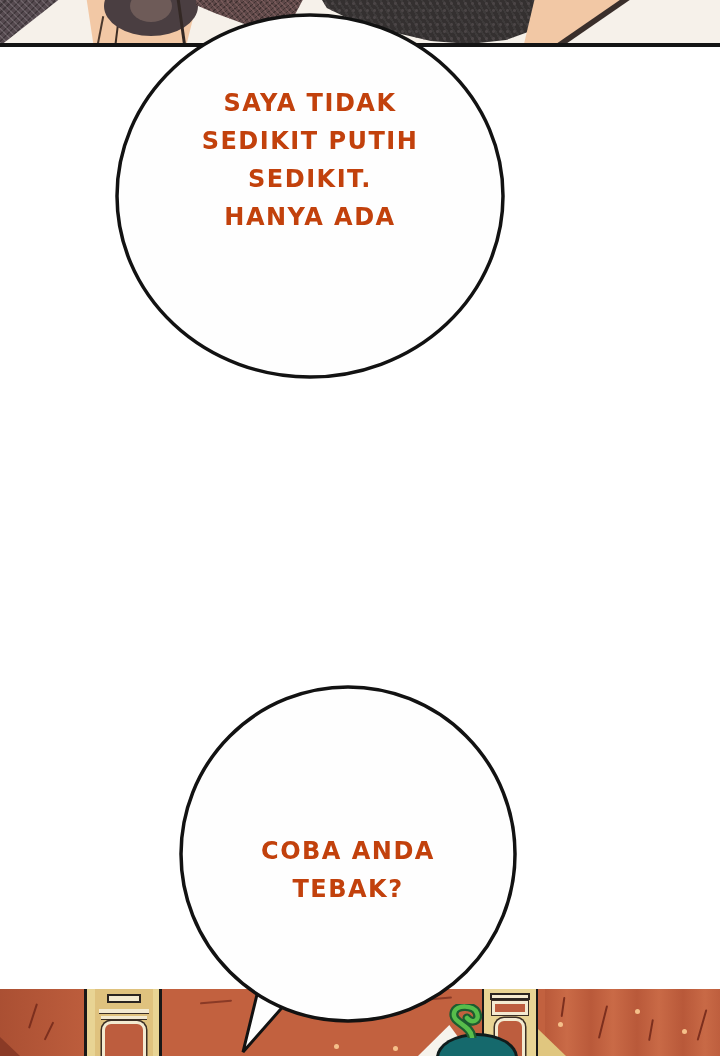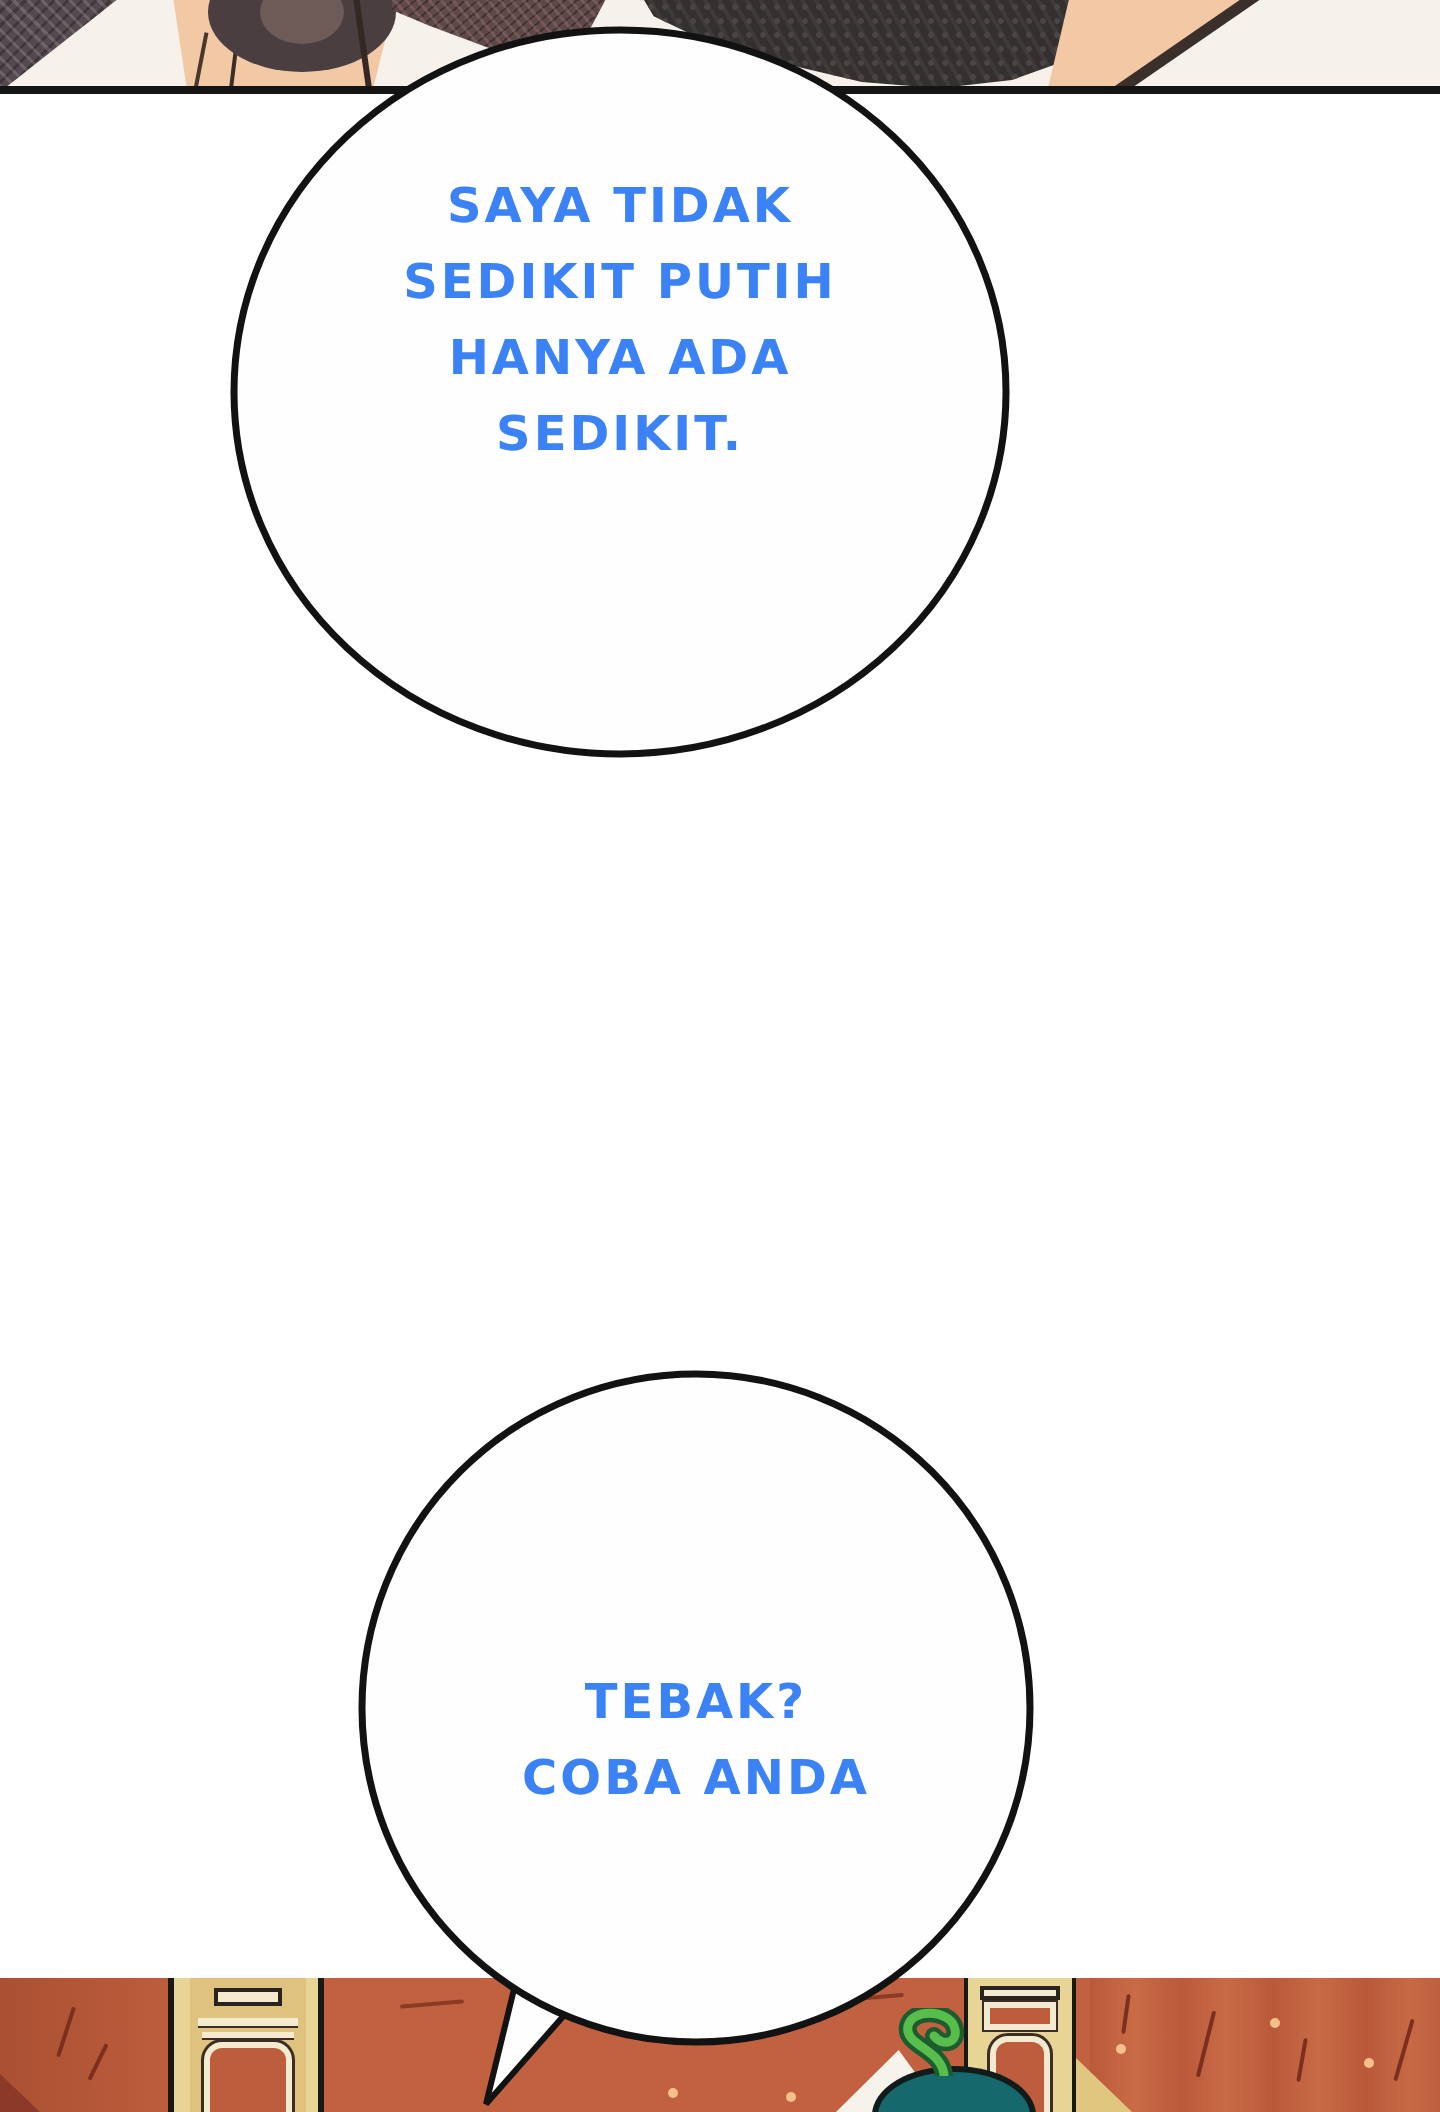--- a/index.html
+++ b/index.html
@@ -30,21 +30,21 @@
                        repeating-linear-gradient(60deg,rgba(255,255,255,.05) 0 2px,transparent 2px 6px);
       background-size:7px 7px,auto;
       clip-path:polygon(0 0,100% 0,92% 58%,76% 89%,61% 98%,45% 91%,26% 67%,9% 36%,2% 18%);}
   .skin-right{position:absolute;left:524px;top:0;width:104px;height:44px;background:#f2c8a5;
       clip-path:polygon(10% 0,97% 0,37% 100%,0 100%);}
   .skin-right-edge{position:absolute;left:556px;top:0;width:76px;height:44px;background:#3a2f2b;
       clip-path:polygon(84% 0,97% 0,13% 100%,0 100%);}
 
   
   .bubble-svg{position:absolute;}
-  .bubble-text{position:absolute;text-align:center;color:#3b82f6;font-weight:700;
+  .bubble-text{position:absolute;text-align:center;color:#c2410c;font-weight:700;
       font-size:24px;line-height:38px;letter-spacing:1.5px;white-space:nowrap;}
   #bubble1-svg{left:110px;top:8px;width:400px;height:378px;}
   #bubble1-text{left:110px;top:84px;width:400px;}
   #bubble2-svg{left:175px;top:680px;width:350px;height:376px;}
   #bubble2-text{left:173px;top:832px;width:350px;}
 
   
   .panel-bottom{position:absolute;left:0;top:989px;width:720px;height:67px;background:#c2613f;overflow:hidden;}
   .pb-shade{position:absolute;inset:0;
       background:linear-gradient(90deg,rgba(110,35,20,.28),rgba(110,35,20,0) 110px,rgba(110,35,20,0) 600px,rgba(110,35,20,.12));}
@@ -95,22 +95,22 @@
     <div class="skin-right-edge"></div>
     <div class="border-line"></div>
   </div>
 
   <svg id="bubble1-svg" class="bubble-svg" viewBox="0 0 400 378">
     <ellipse cx="200" cy="188" rx="193" ry="181" fill="#fefefe" stroke="#121212" stroke-width="3.5"></ellipse>
   </svg>
   <div id="bubble1-text" class="bubble-text">
     <div>SAYA TIDAK</div>
     <div>SEDIKIT PUTIH</div>
+    <div>SEDIKIT.</div>
     <div>HANYA ADA</div>
-    <div>SEDIKIT.</div>
   </div>
 
   <div class="panel-bottom">
     <div class="pb-shade"></div>
     <div class="curtain"></div>
 
     <div class="fold" style="left:32px;top:14px;height:26px;transform:rotate(18deg);"></div>
     <div class="fold" style="left:48px;top:32px;height:20px;transform:rotate(26deg);"></div>
     <div class="fold" style="left:129px;top:8px;height:30px;transform:rotate(12deg);"></div>
     <div class="fold-h" style="left:200px;top:12px;width:32px;transform:rotate(-5deg);"></div>
@@ -148,17 +148,17 @@
       <path d="M 28 33 C 26 20, 8 19, 10 9 C 12 0, 30 1, 33 9 C 36 17, 28 20, 23 14" fill="none" stroke="#1d5c30" stroke-width="9" stroke-linecap="round"></path>
       <path d="M 28 33 C 26 20, 8 19, 10 9 C 12 0, 30 1, 33 9 C 36 17, 28 20, 23 14" fill="none" stroke="#57bd4b" stroke-width="4.5" stroke-linecap="round"></path>
     </svg>
   </div>
 
   <svg id="bubble2-svg" class="bubble-svg" viewBox="0 0 350 376">
     <polygon points="88,290 68,372 112,322" fill="#fefefe" stroke="#121212" stroke-width="3"></polygon>
     <circle cx="173" cy="174" r="167" fill="#fefefe" stroke="#121212" stroke-width="3.5"></circle>
   </svg>
   <div id="bubble2-text" class="bubble-text">
+    <div>COBA ANDA</div>
     <div>TEBAK?</div>
-    <div>COBA ANDA</div>
   </div>
 
 </div>
 
 </body></html>

